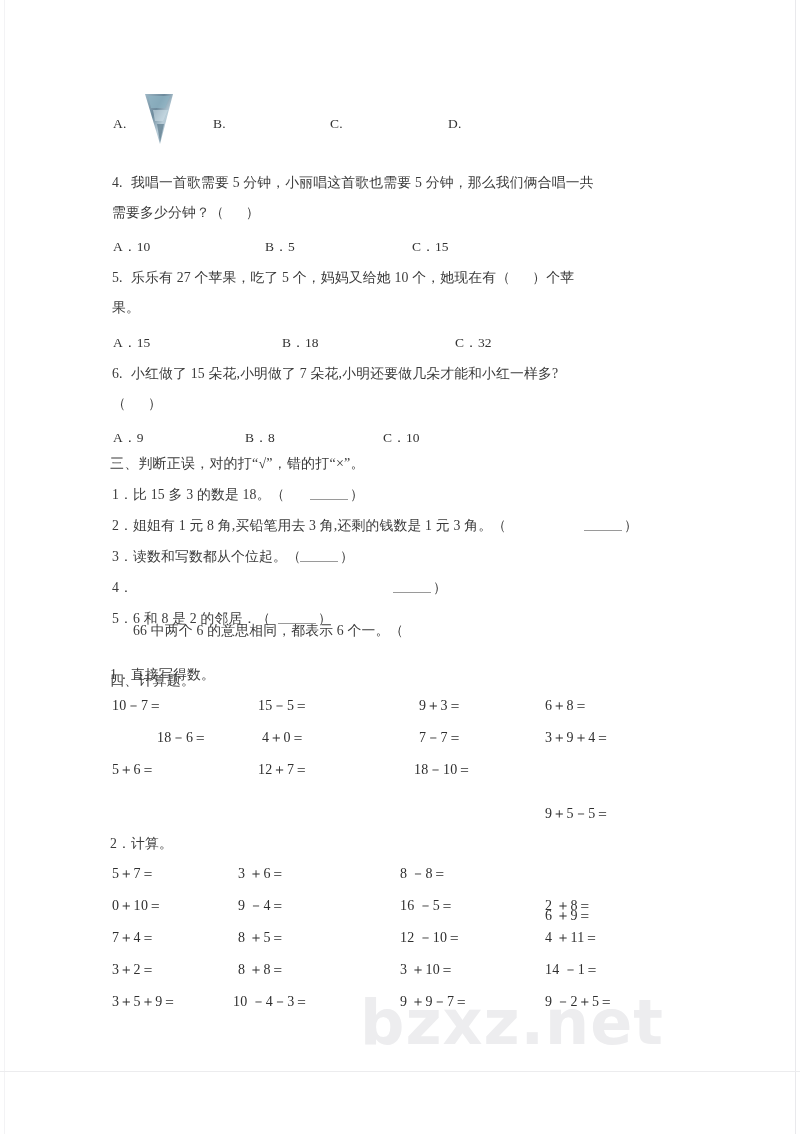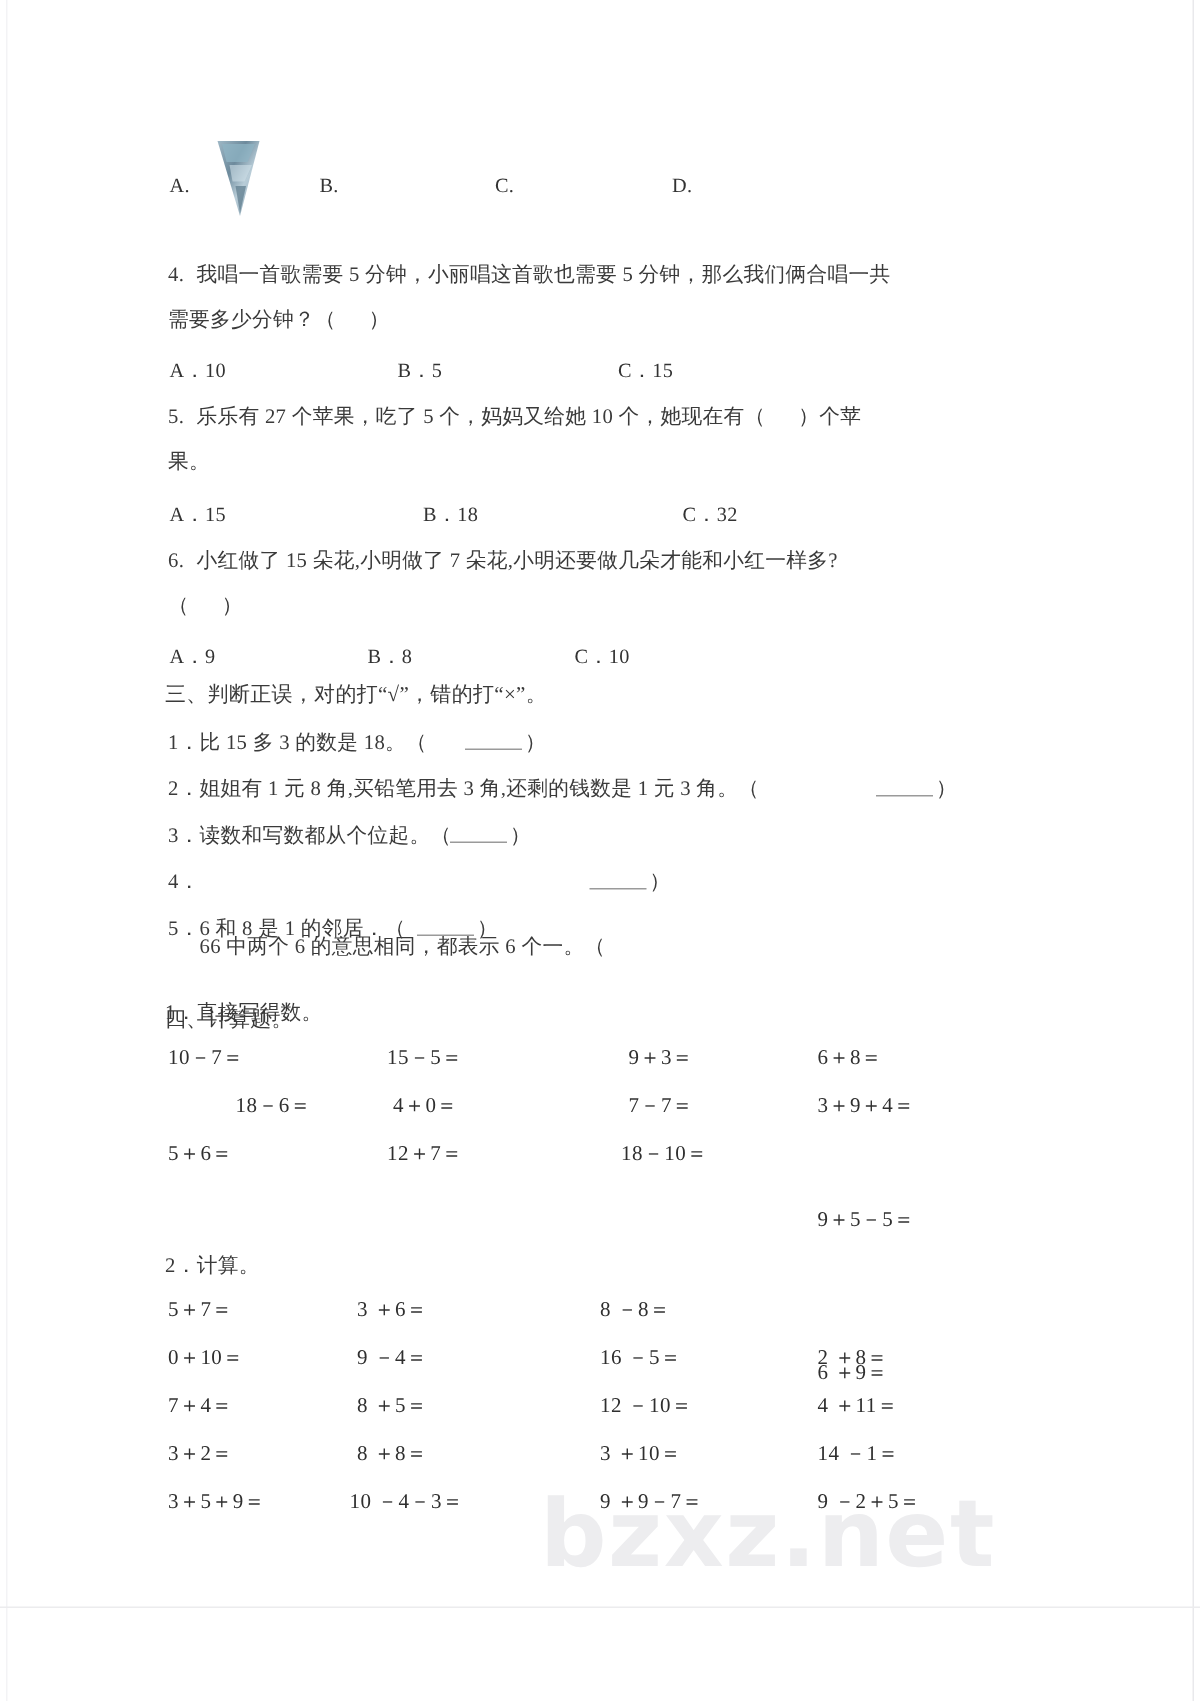--- a/index.html
+++ b/index.html
@@ -194,21 +194,21 @@
     <span class="run cn" style="left:133px; top:549px;">读数和写数都从个位起。（</span>
     <span class="run" style="left:300px; top:549px;"><span class="blank-line"></span></span>
     <span class="run cn" style="left:340px; top:549px;">）</span>
 
     <span class="run cn" style="left:112px; top:580px;">4．</span>
     <span class="run cn" style="left:133px; top:580px;margin-top:43px;">66 中两个 6 的意思相同，都表示 6 个一。（</span>
     <span class="run" style="left:393px; top:580px;"><span class="blank-line"></span></span>
     <span class="run cn" style="left:433px; top:580px;">）</span>
 
     <span class="run cn" style="left:112px; top:611px;">5．</span>
-    <span class="run cn" style="left:133px; top:611px;">6 和 8 是 1 的邻居．（</span>
+    <span class="run cn" style="left:133px; top:611px;">6 和 8 是 2 的邻居．（</span>
     <span class="run" style="left:278px; top:611px;"><span class="blank-line"></span></span>
     <span class="run cn" style="left:318px; top:611px;">）</span>
 
     <span class="run cn heading" style="left:110px; top:637px;margin-top:36px;">四、计算题。</span>
 
     <span class="run cn" style="left:110px; top:667px;">1．直接写得数。</span>
 
     <span class="run expr" style="left:112px; top:698px;">10－7＝</span>
     <span class="run expr" style="left:258px; top:698px;">15－5＝</span>
     <span class="run expr" style="left:419px; top:698px;">9＋3＝</span>

